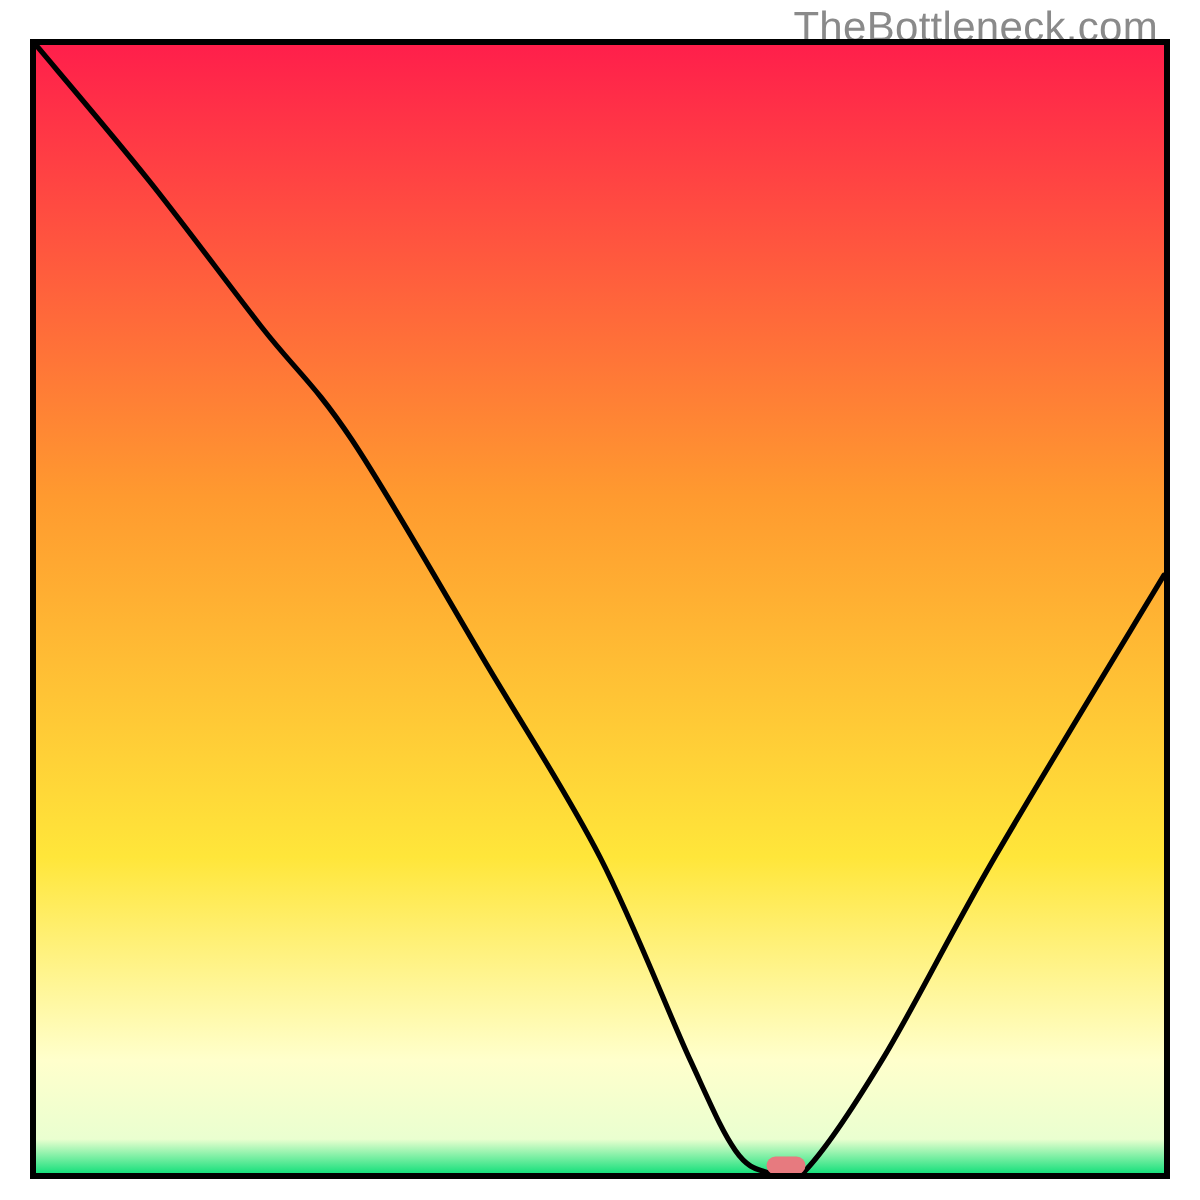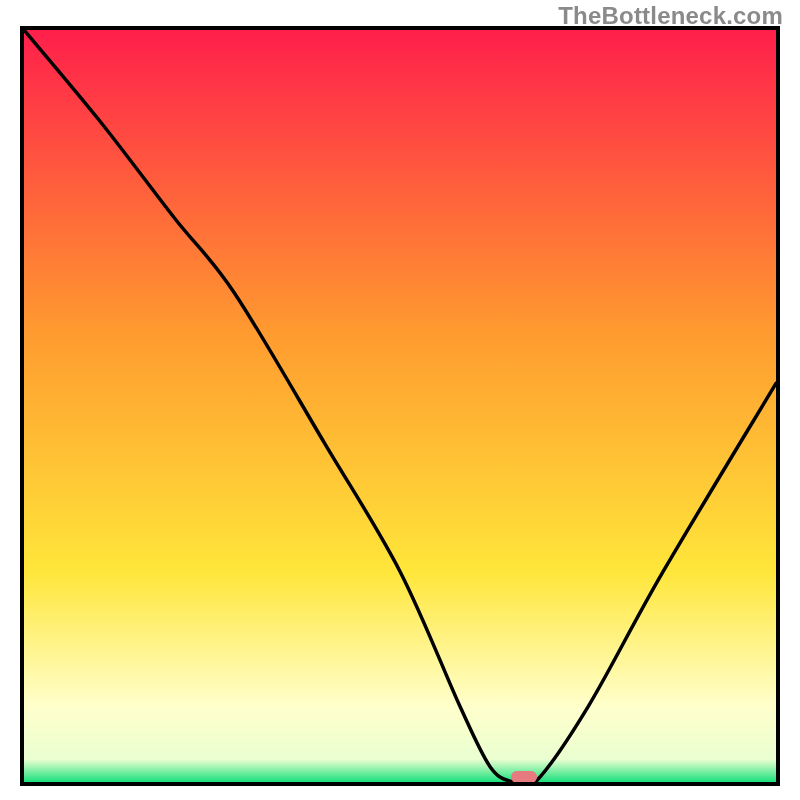--- a/index.html
+++ b/index.html
@@ -16,23 +16,23 @@
     top: 26px;
     width: 760px;
     height: 760px;
     box-sizing: border-box;
     border: 4px solid #000000;
     overflow: hidden;
   }
   .watermark {
     position: absolute;
     top: 2px;
-    right: 17px;
-    font-size: 24px;
-    font-weight: 700;
+    right: 28px;
+    font-size: 28px;
+    font-weight: 400;
     color: #8a8a8a;
     letter-spacing: 0.2px;
   }
   svg.bg {
     position: absolute;
     inset: 0;
     width: 100%;
     height: 100%;
     display: block;
   }

